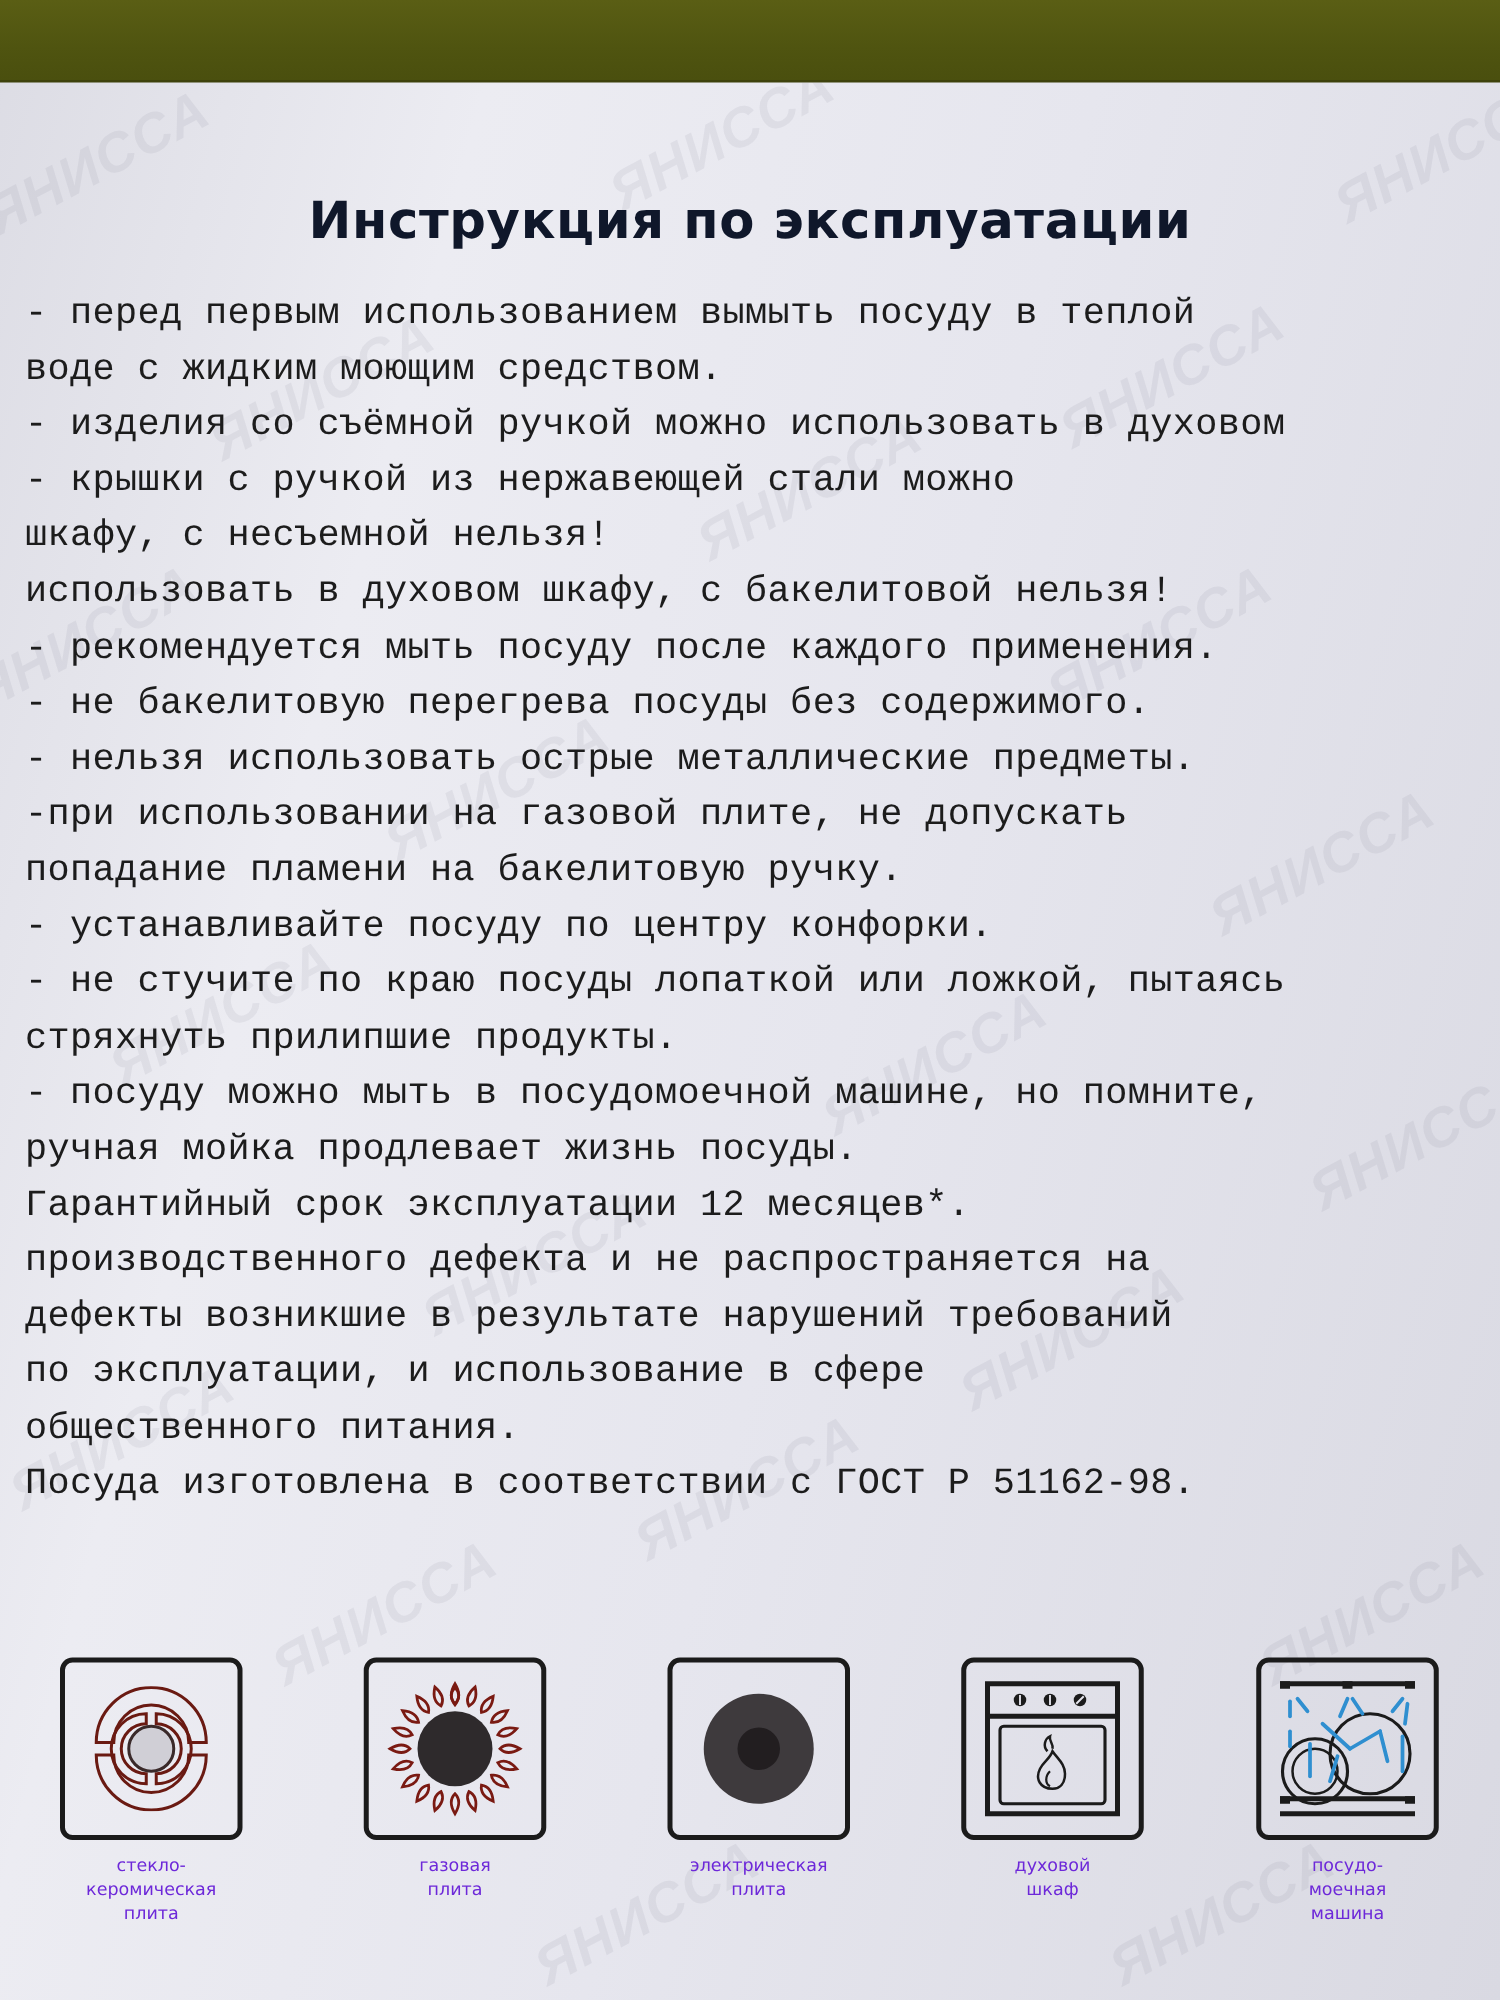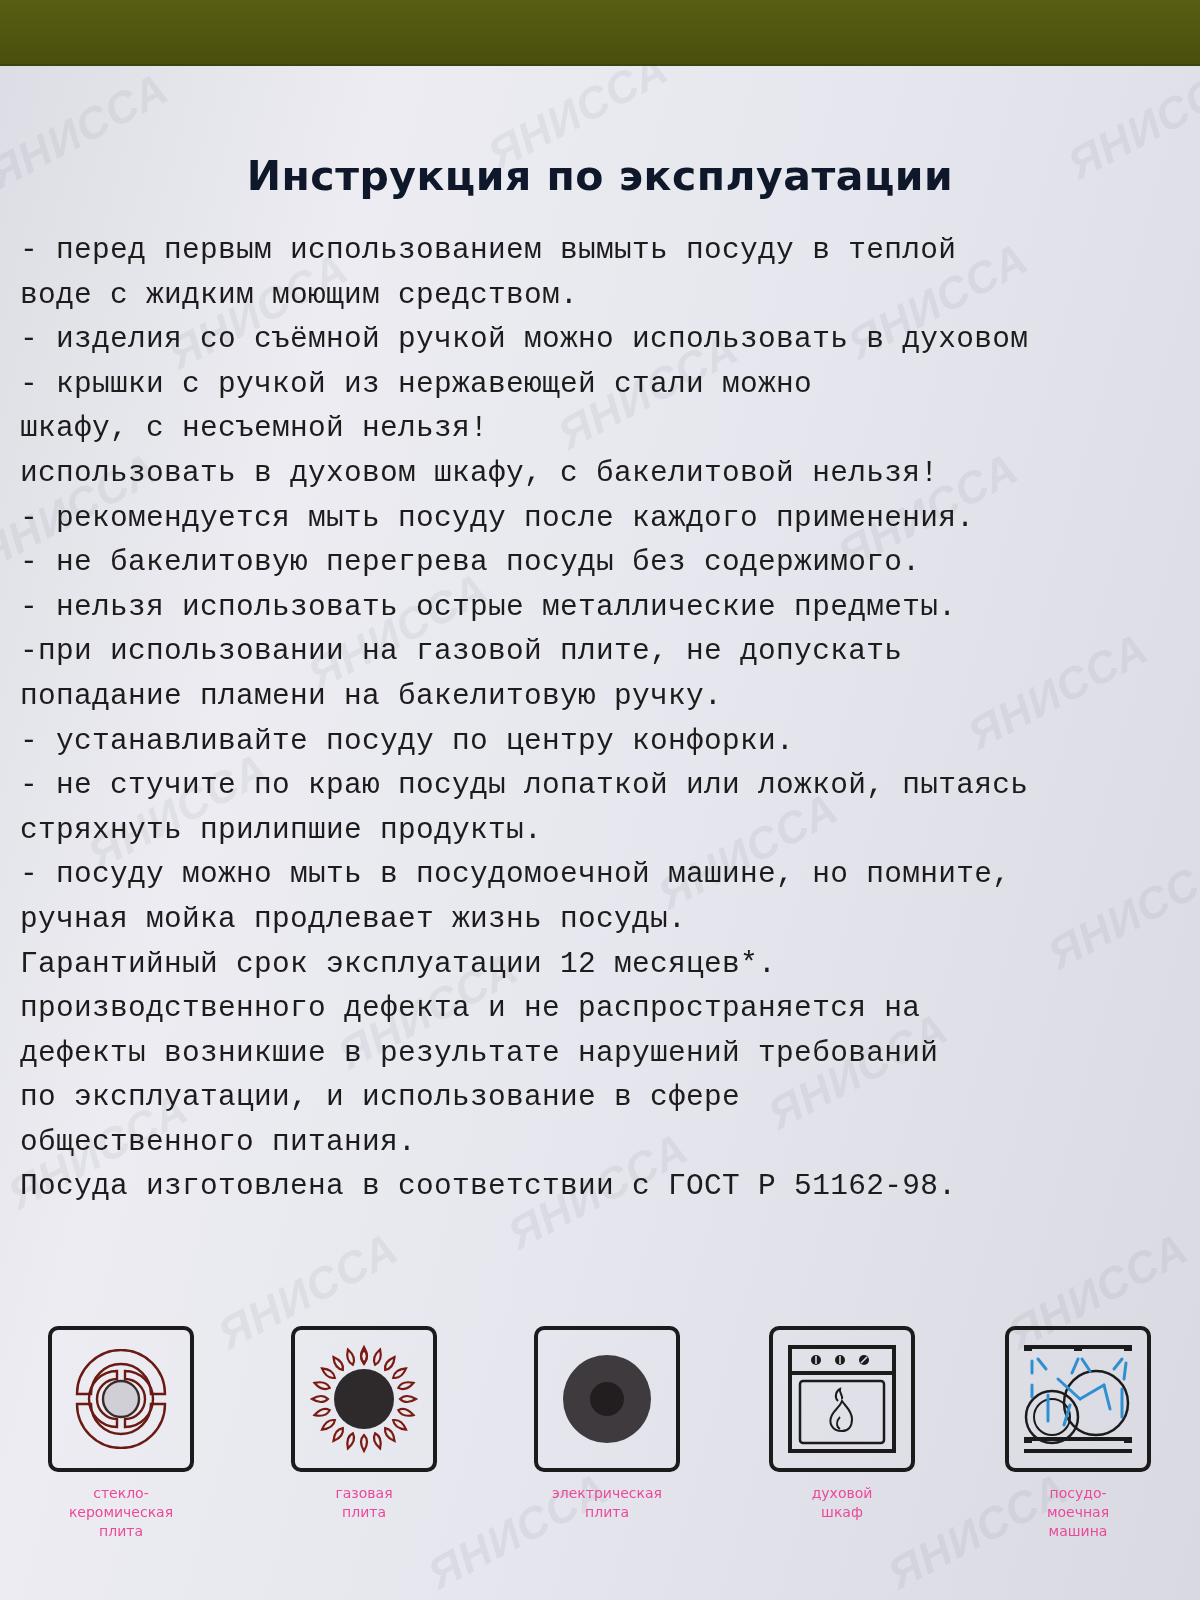--- a/index.html
+++ b/index.html
@@ -90,21 +90,21 @@
       display: flex;
       align-items: center;
       justify-content: center;
     }
     .icon-box svg { display: block; }
     .icon-label {
       margin-top: 12px;
       font-family: "DejaVu Sans", sans-serif;
       font-size: 14px;
       line-height: 19px;
-      color: #ec4899;
+      color: #6d28d9;
     }
     .icon-label span { display: block; }
   </style>
 </head>
 <body>
 
 <div class="top-band"></div>
 
 <div class="watermarks">
   <span class="wm" style="left:-20px; top:40px;">ЯНИССА</span>

